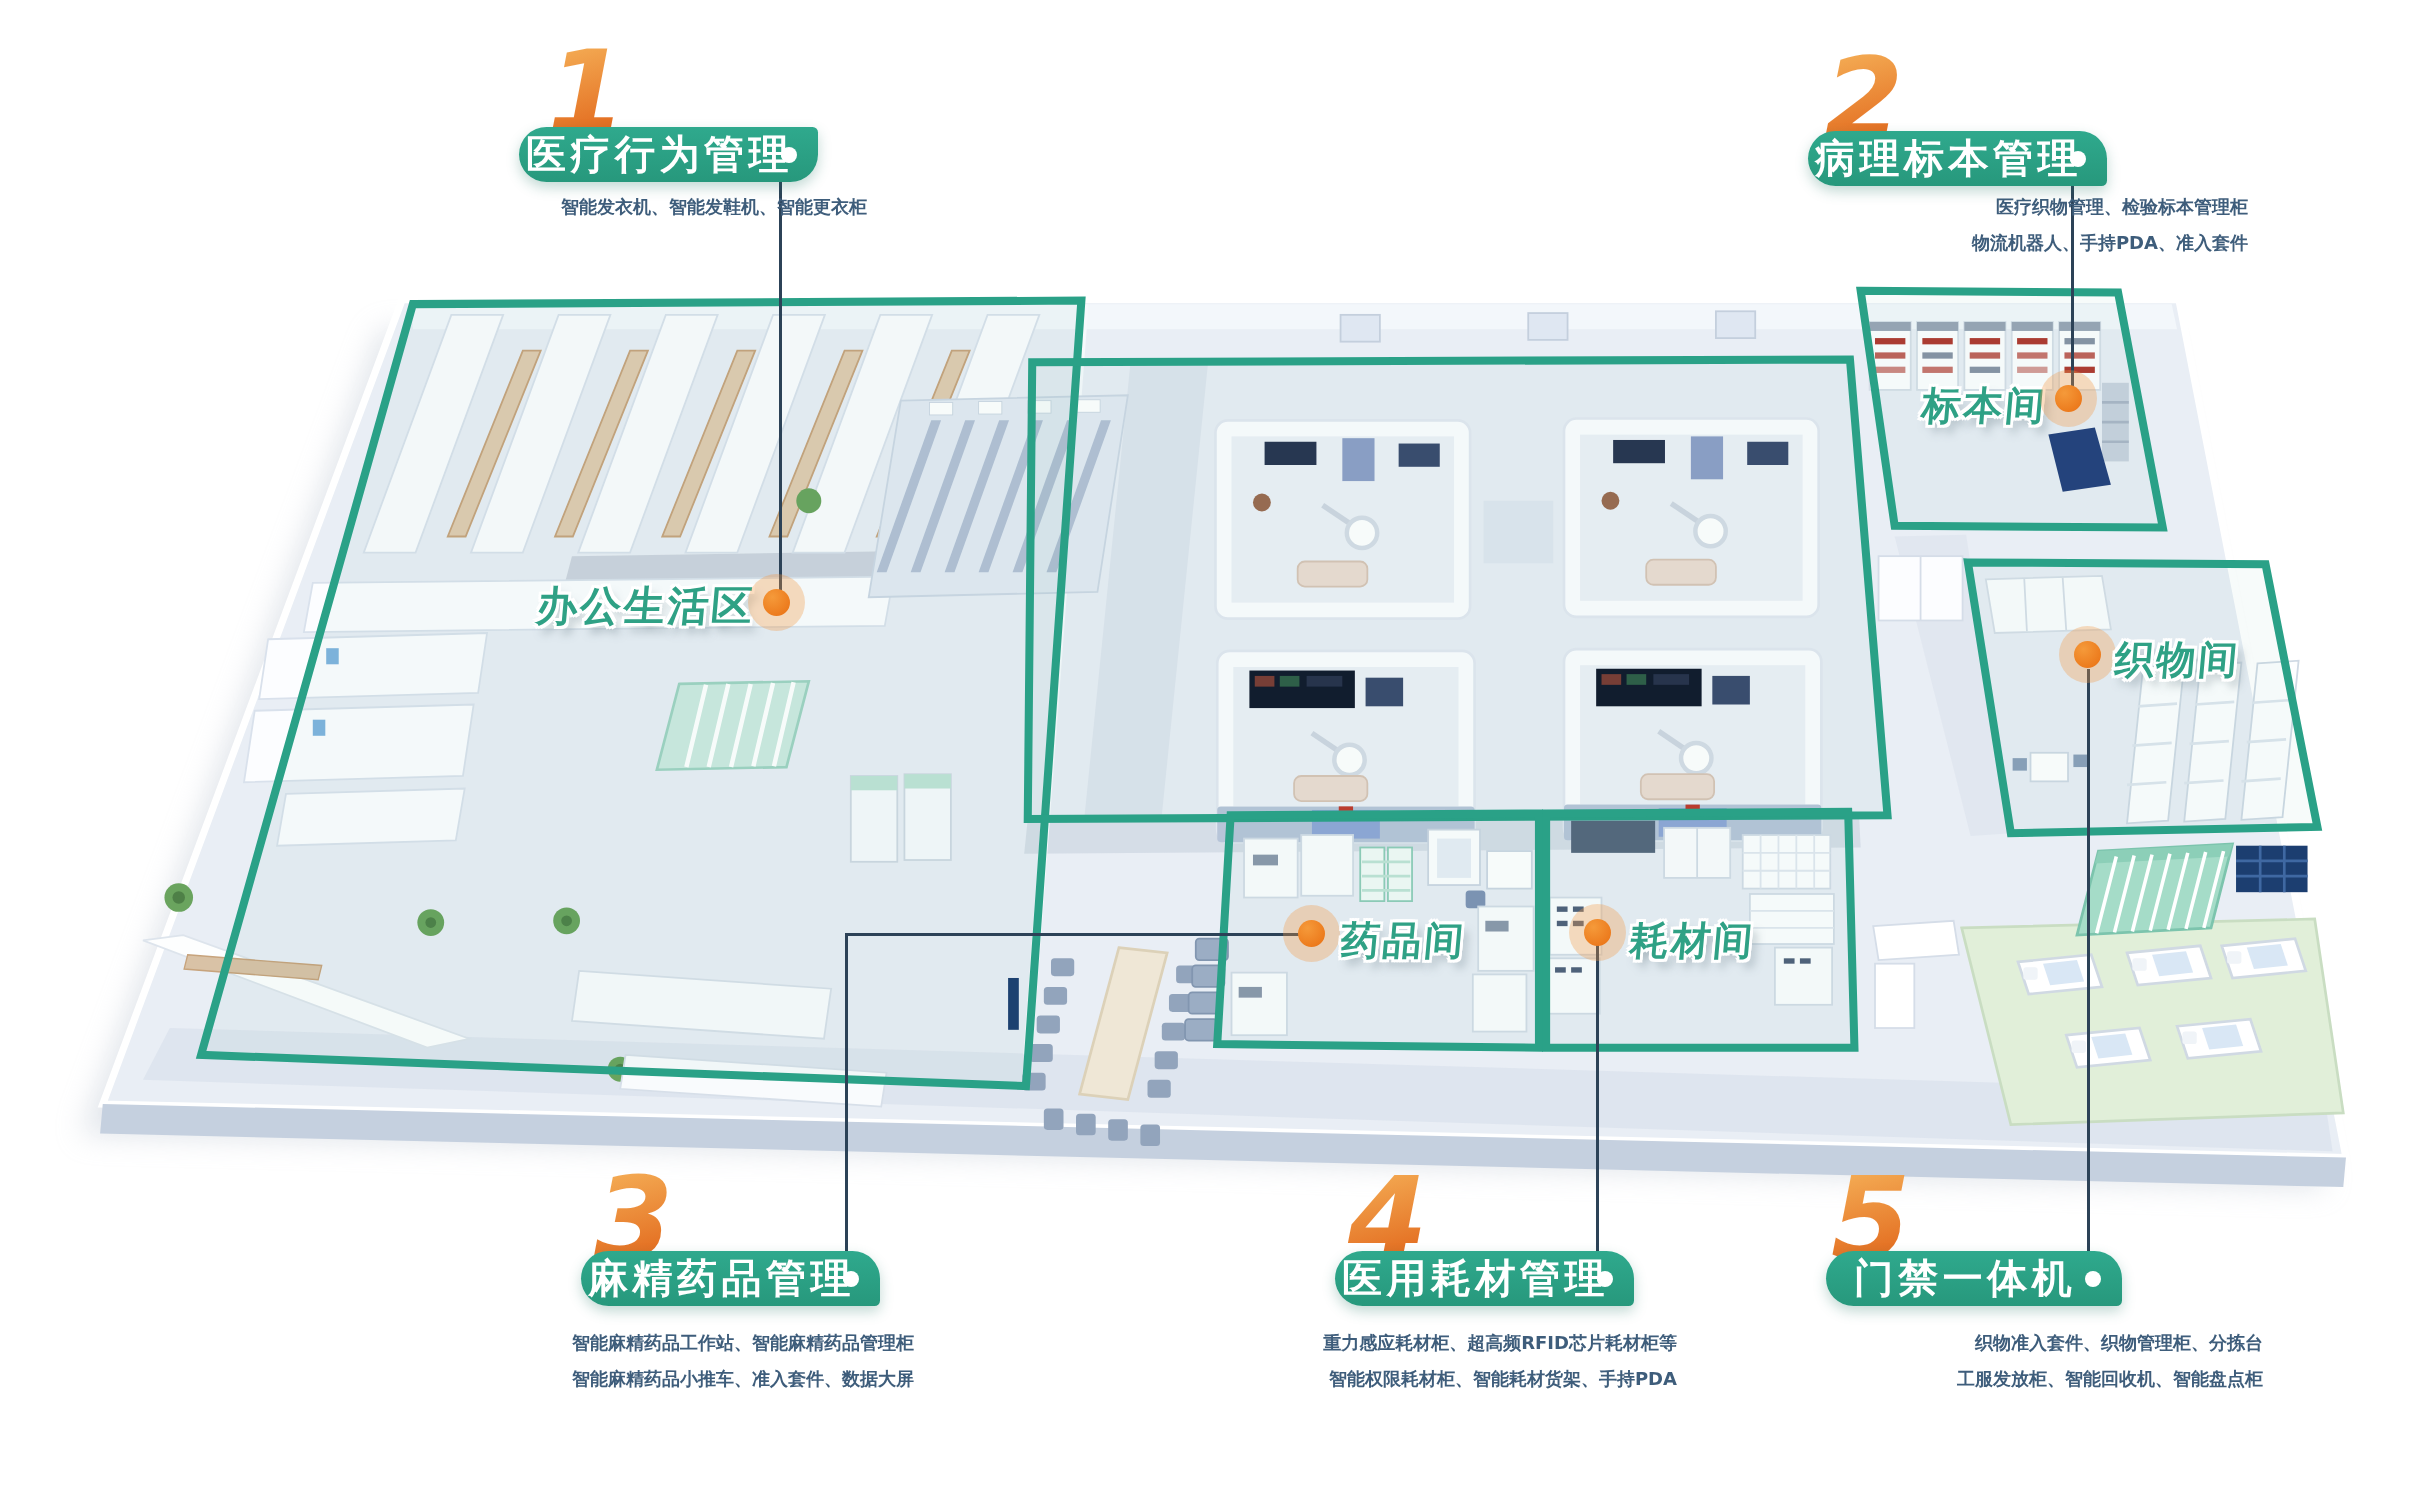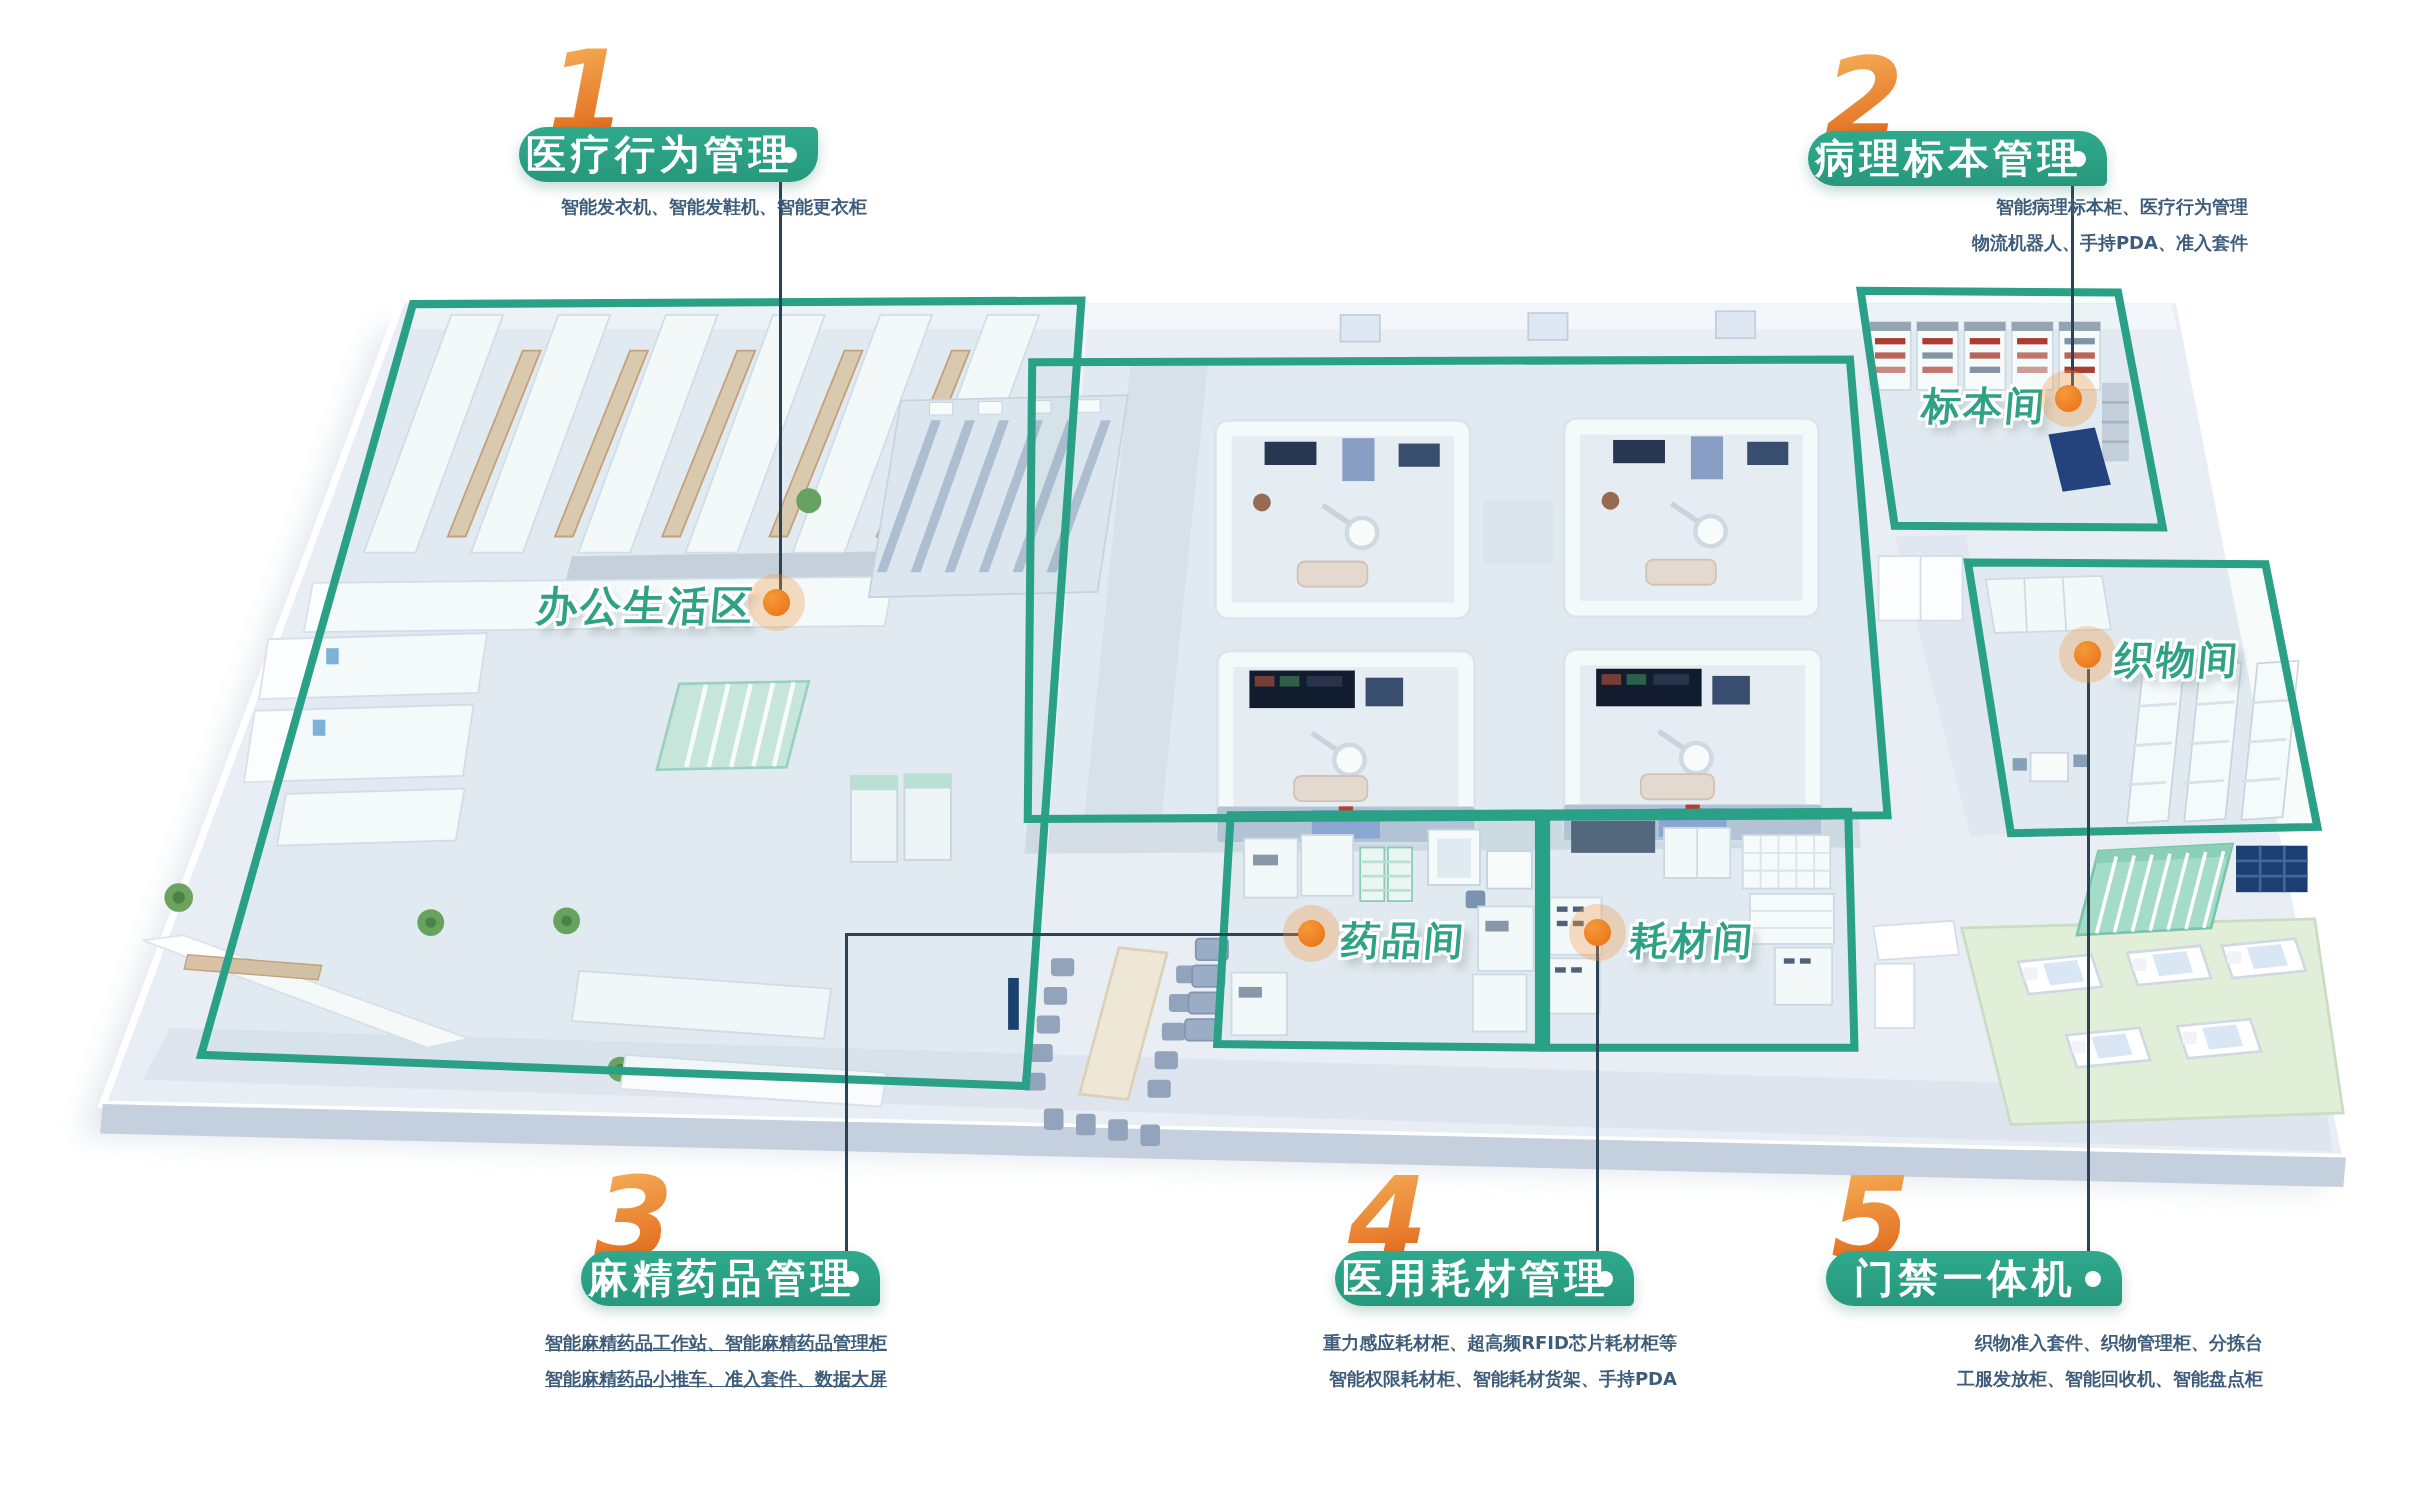--- a/index.html
+++ b/index.html
@@ -430,30 +430,30 @@
 <div class="desc" style="left:295px;top:189px;">
   <div>智能发衣机、智能发鞋机、智能更衣柜</div>
 </div>
 
 <div class="big-num" style="left:1824px;top:43px;">2</div>
 <div class="pill tail-br" style="left:1808px;top:131px;width:299px;">
   <span class="pill-title">病理标本管理</span>
   <span class="pill-dot"></span>
 </div>
 <div class="desc" style="left:1676px;top:189px;">
-  <div>智能病理标本柜、医疗行为管理</div>
+  <div>医疗织物管理、检验标本管理柜</div>
   <div>物流机器人、手持PDA、准入套件</div>
 </div>
 
 <div class="big-num" style="left:594px;top:1162px;">3</div>
 <div class="pill tail-br" style="left:581px;top:1251px;width:299px;">
   <span class="pill-title">麻精药品管理</span>
   <span class="pill-dot"></span>
 </div>
-<div class="desc" style="left:315px;top:1325px;text-decoration:underline;">
+<div class="desc" style="left:342px;top:1325px;">
   <div>智能麻精药品工作站、智能麻精药品管理柜</div>
   <div>智能麻精药品小推车、准入套件、数据大屏</div>
 </div>
 
 <div class="big-num" style="left:1348px;top:1162px;">4</div>
 <div class="pill tail-br" style="left:1335px;top:1251px;width:299px;">
   <span class="pill-title">医用耗材管理</span>
   <span class="pill-dot"></span>
 </div>
 <div class="desc" style="left:1105px;top:1325px;">

